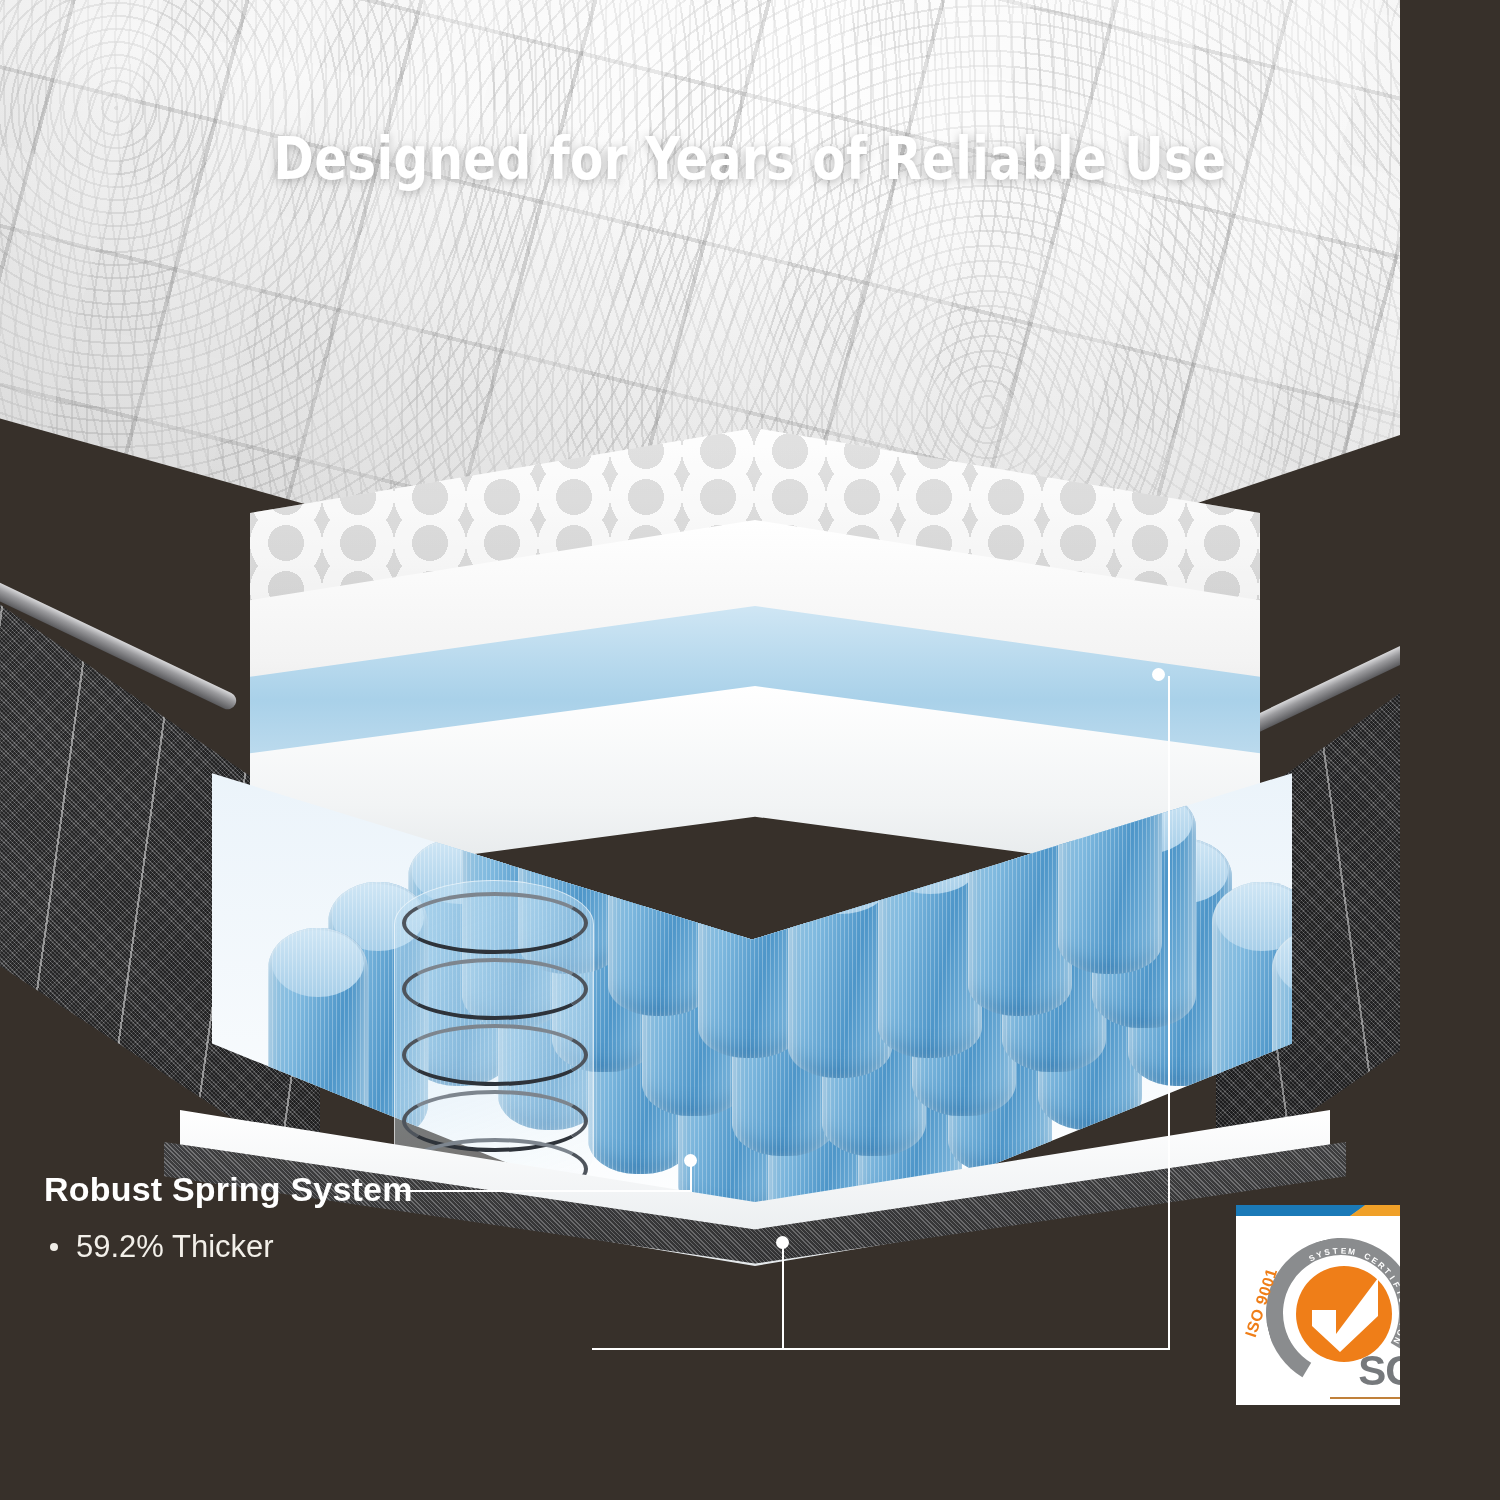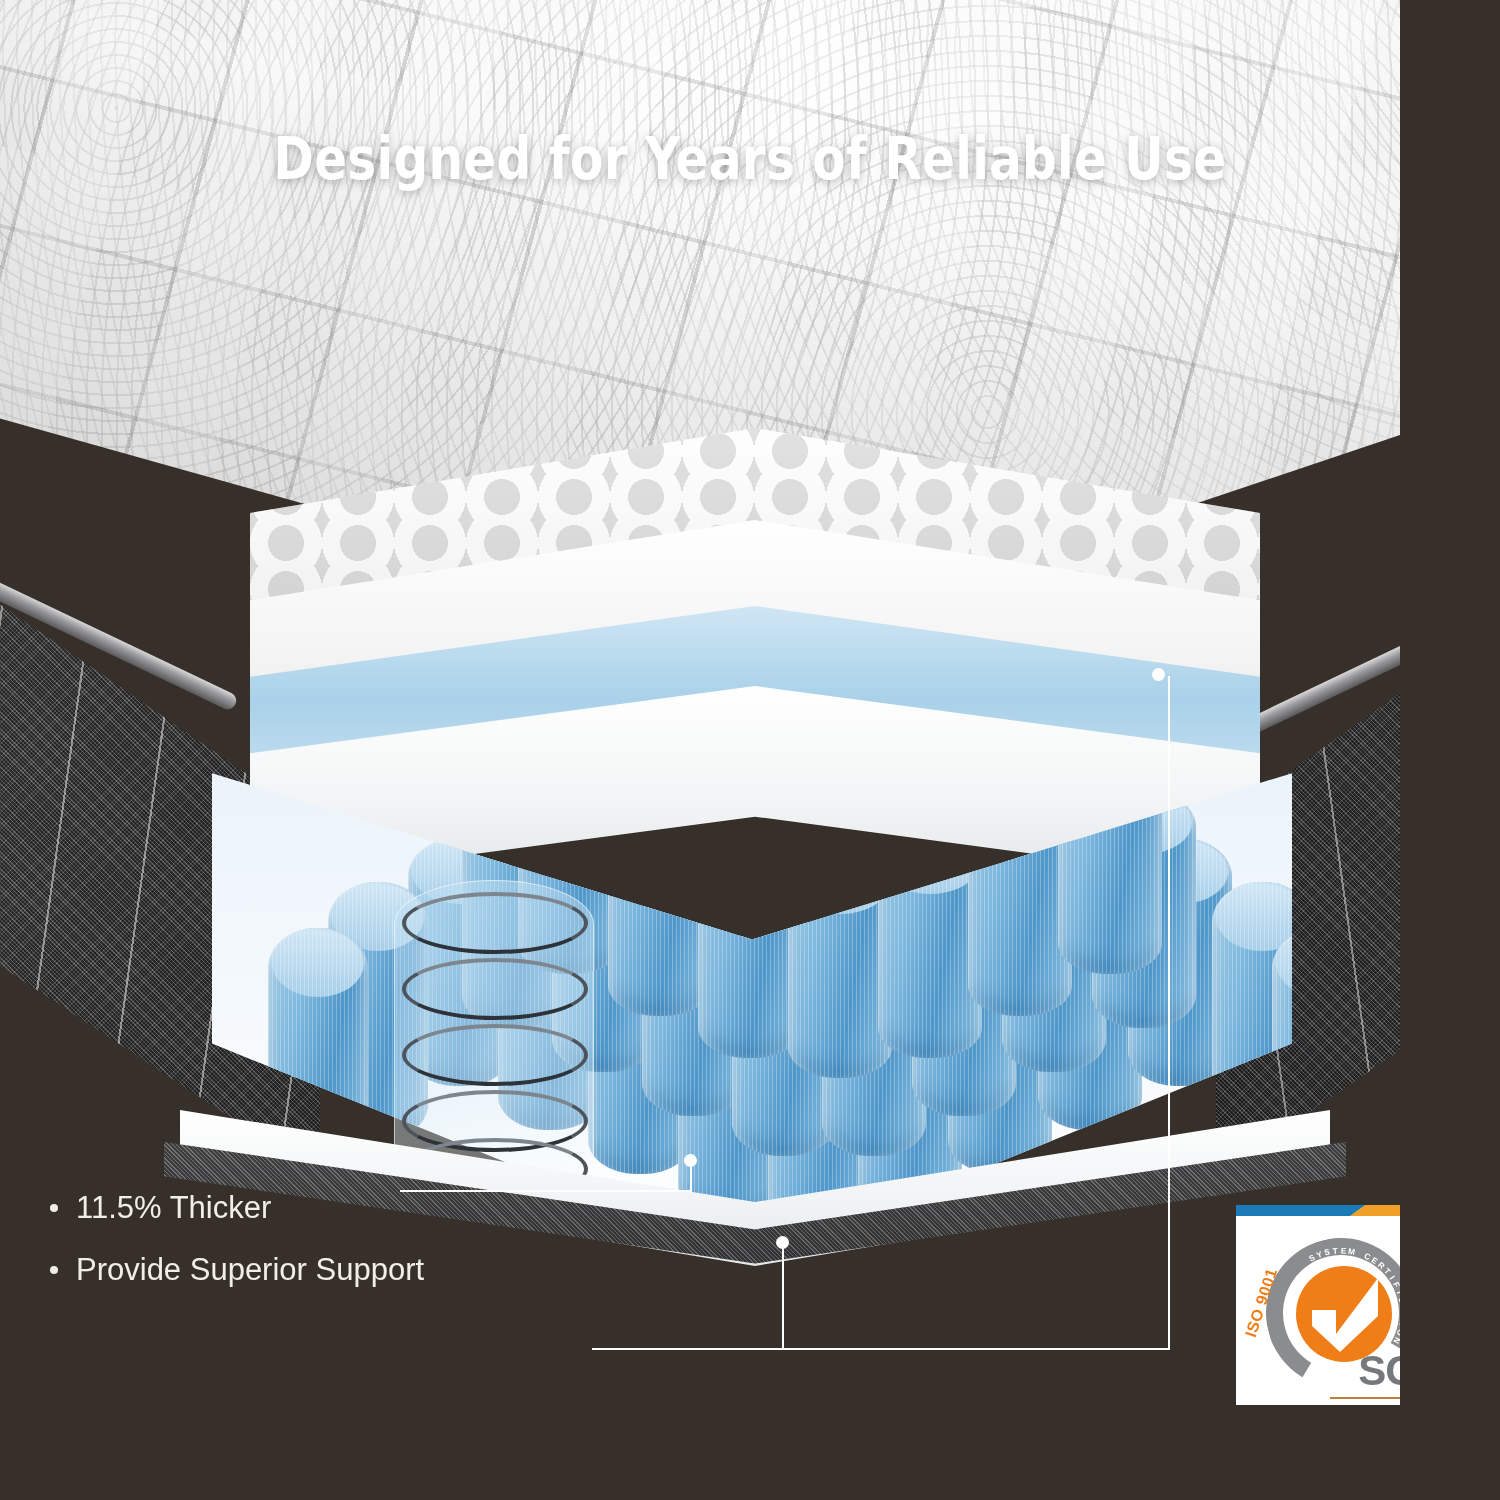--- a/index.html
+++ b/index.html
@@ -326,28 +326,25 @@
 
     <div class="base-rim"></div>
     <div class="base-dark">
       <div class="base-mesh"></div>
     </div>
   </div>
 
   <div class="title">Designed for Years of Reliable Use</div>
 
   <div class="callout-a">
+    <div class="head">Robust Spring System</div>
     <div class="bullets">
       <div class="bullet">
         <span class="dot"></span>
-        <span>11.5% Thicker</span>
-      </div>
-      <div class="bullet">
-        <span class="dot"></span>
-        <span>Provide Superior Support</span>
+        <span>59.2% Thicker</span>
       </div>
     </div>
   </div>
 
 
   <div class="ld ld-h" style="left:400px; top:1190px; width:292px;"></div>
   <div class="ld ld-v" style="left:690px; top:1162px; height:30px;"></div>
   <div class="nub" style="left:684px; top:1154px;"></div>
 
   <div class="ld ld-h" style="left:592px; top:1348px; width:578px;"></div>

